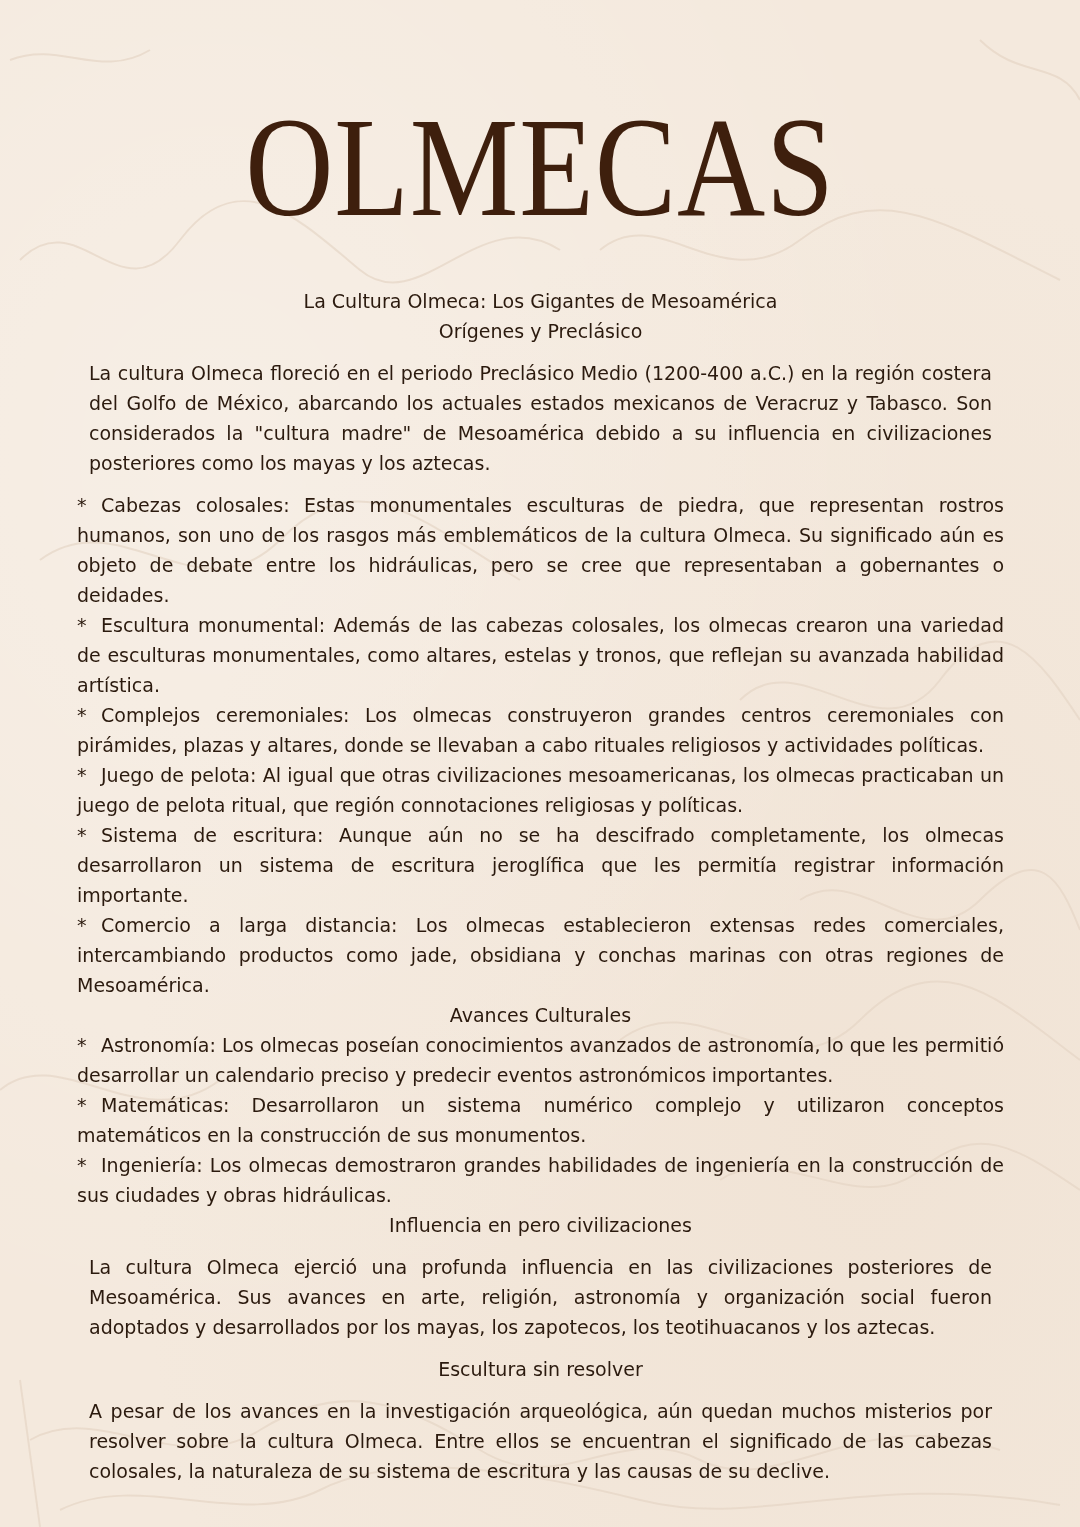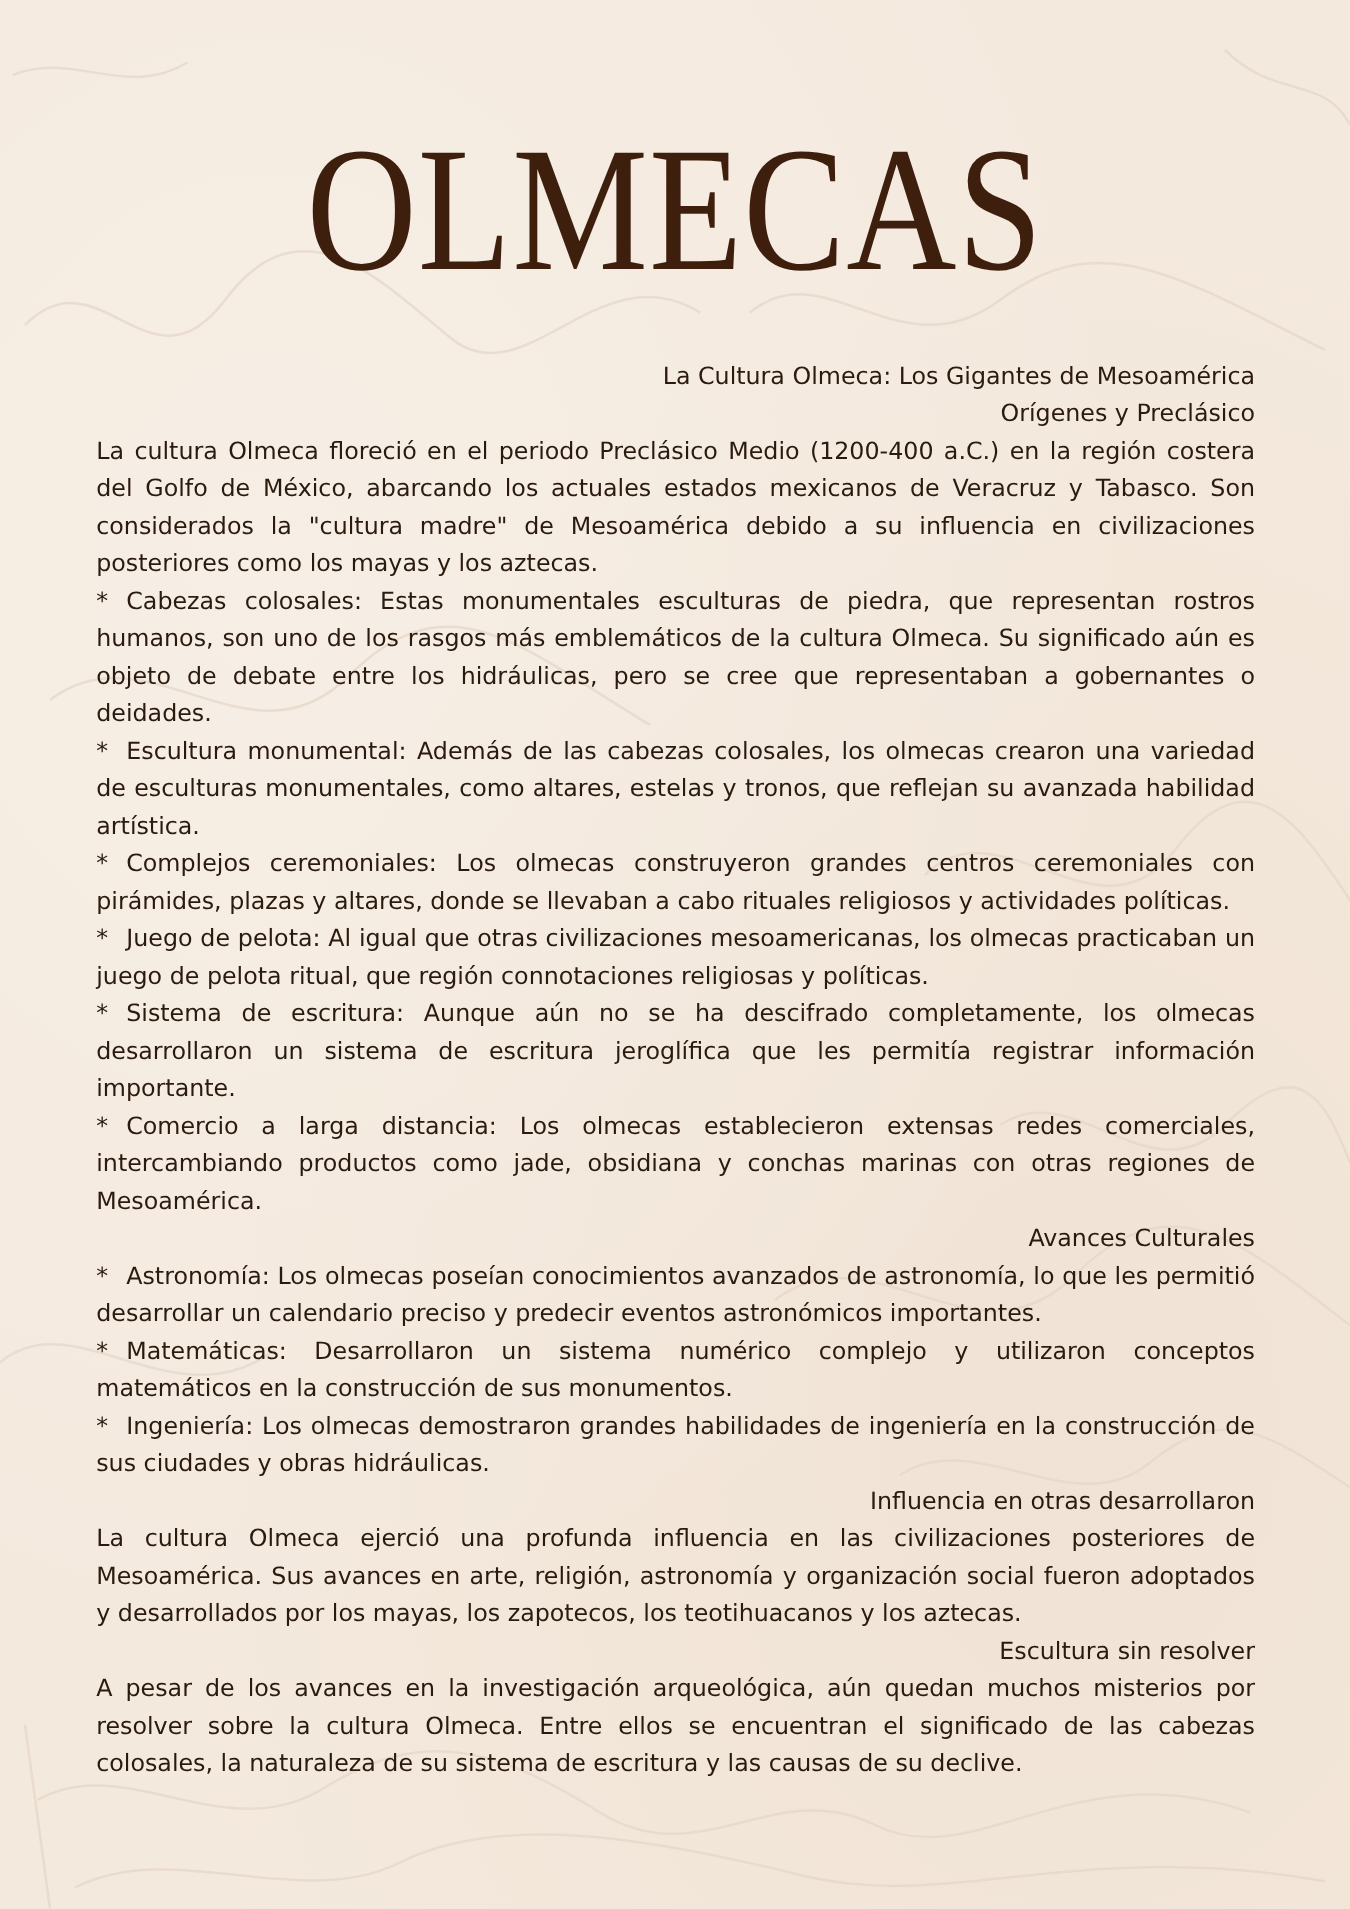--- a/index.html
+++ b/index.html
@@ -47,30 +47,30 @@
       top: 286px;
       left: 77px;
       width: 927px;
       font-family: "DejaVu Sans", "Liberation Sans", sans-serif;
       font-size: 19px;
       line-height: 30px;
       color: #2b1a0e;
     }
     .heading {
       display: block;
-      text-align: right;
+      text-align: center;
       margin: 0;
       font-weight: normal;
       font-size: 19px;
     }
     .para {
       display: block;
       text-align: justify;
       text-align-last: left;
-      margin: 0;
+      margin: 12px;
     }
     .bullet {
       display: block;
       text-align: justify;
       text-align-last: left;
       margin: 0;
     }
     .bullet .star {
       display: inline-block;
       width: 24px;
@@ -112,19 +112,19 @@
     <p class="bullet"><span class="star">*</span><span>Complejos ceremoniales: Los olmecas construyeron grandes centros ceremoniales con pirámides, plazas y altares, donde se llevaban a cabo rituales religiosos y actividades políticas.</span></p>
     <p class="bullet"><span class="star">*</span><span>Juego de pelota: Al igual que otras civilizaciones mesoamericanas, los olmecas practicaban un juego de pelota ritual, que región connotaciones religiosas y políticas.</span></p>
     <p class="bullet"><span class="star">*</span><span>Sistema de escritura: Aunque aún no se ha descifrado completamente, los olmecas desarrollaron un sistema de escritura jeroglífica que les permitía registrar información importante.</span></p>
     <p class="bullet"><span class="star">*</span><span>Comercio a larga distancia: Los olmecas establecieron extensas redes comerciales, intercambiando productos como jade, obsidiana y conchas marinas con otras regiones de Mesoamérica.</span></p>
 
     <p class="heading">Avances Culturales</p>
     <p class="bullet"><span class="star">*</span><span>Astronomía: Los olmecas poseían conocimientos avanzados de astronomía, lo que les permitió desarrollar un calendario preciso y predecir eventos astronómicos importantes.</span></p>
     <p class="bullet"><span class="star">*</span><span>Matemáticas: Desarrollaron un sistema numérico complejo y utilizaron conceptos matemáticos en la construcción de sus monumentos.</span></p>
     <p class="bullet"><span class="star">*</span><span>Ingeniería: Los olmecas demostraron grandes habilidades de ingeniería en la construcción de sus ciudades y obras hidráulicas.</span></p>
 
-    <p class="heading">Influencia en otras desarrollaron</p>
+    <p class="heading">Influencia en pero civilizaciones</p>
     <p class="para">La cultura Olmeca ejerció una profunda influencia en las civilizaciones posteriores de Mesoamérica. Sus avances en arte, religión, astronomía y organización social fueron adoptados y desarrollados por los mayas, los zapotecos, los teotihuacanos y los aztecas.</p>
 
     <p class="heading">Escultura sin resolver</p>
     <p class="para">A pesar de los avances en la investigación arqueológica, aún quedan muchos misterios por resolver sobre la cultura Olmeca. Entre ellos se encuentran el significado de las cabezas colosales, la naturaleza de su sistema de escritura y las causas de su declive.</p>
   </div>
 </div>
 
 </body></html>

